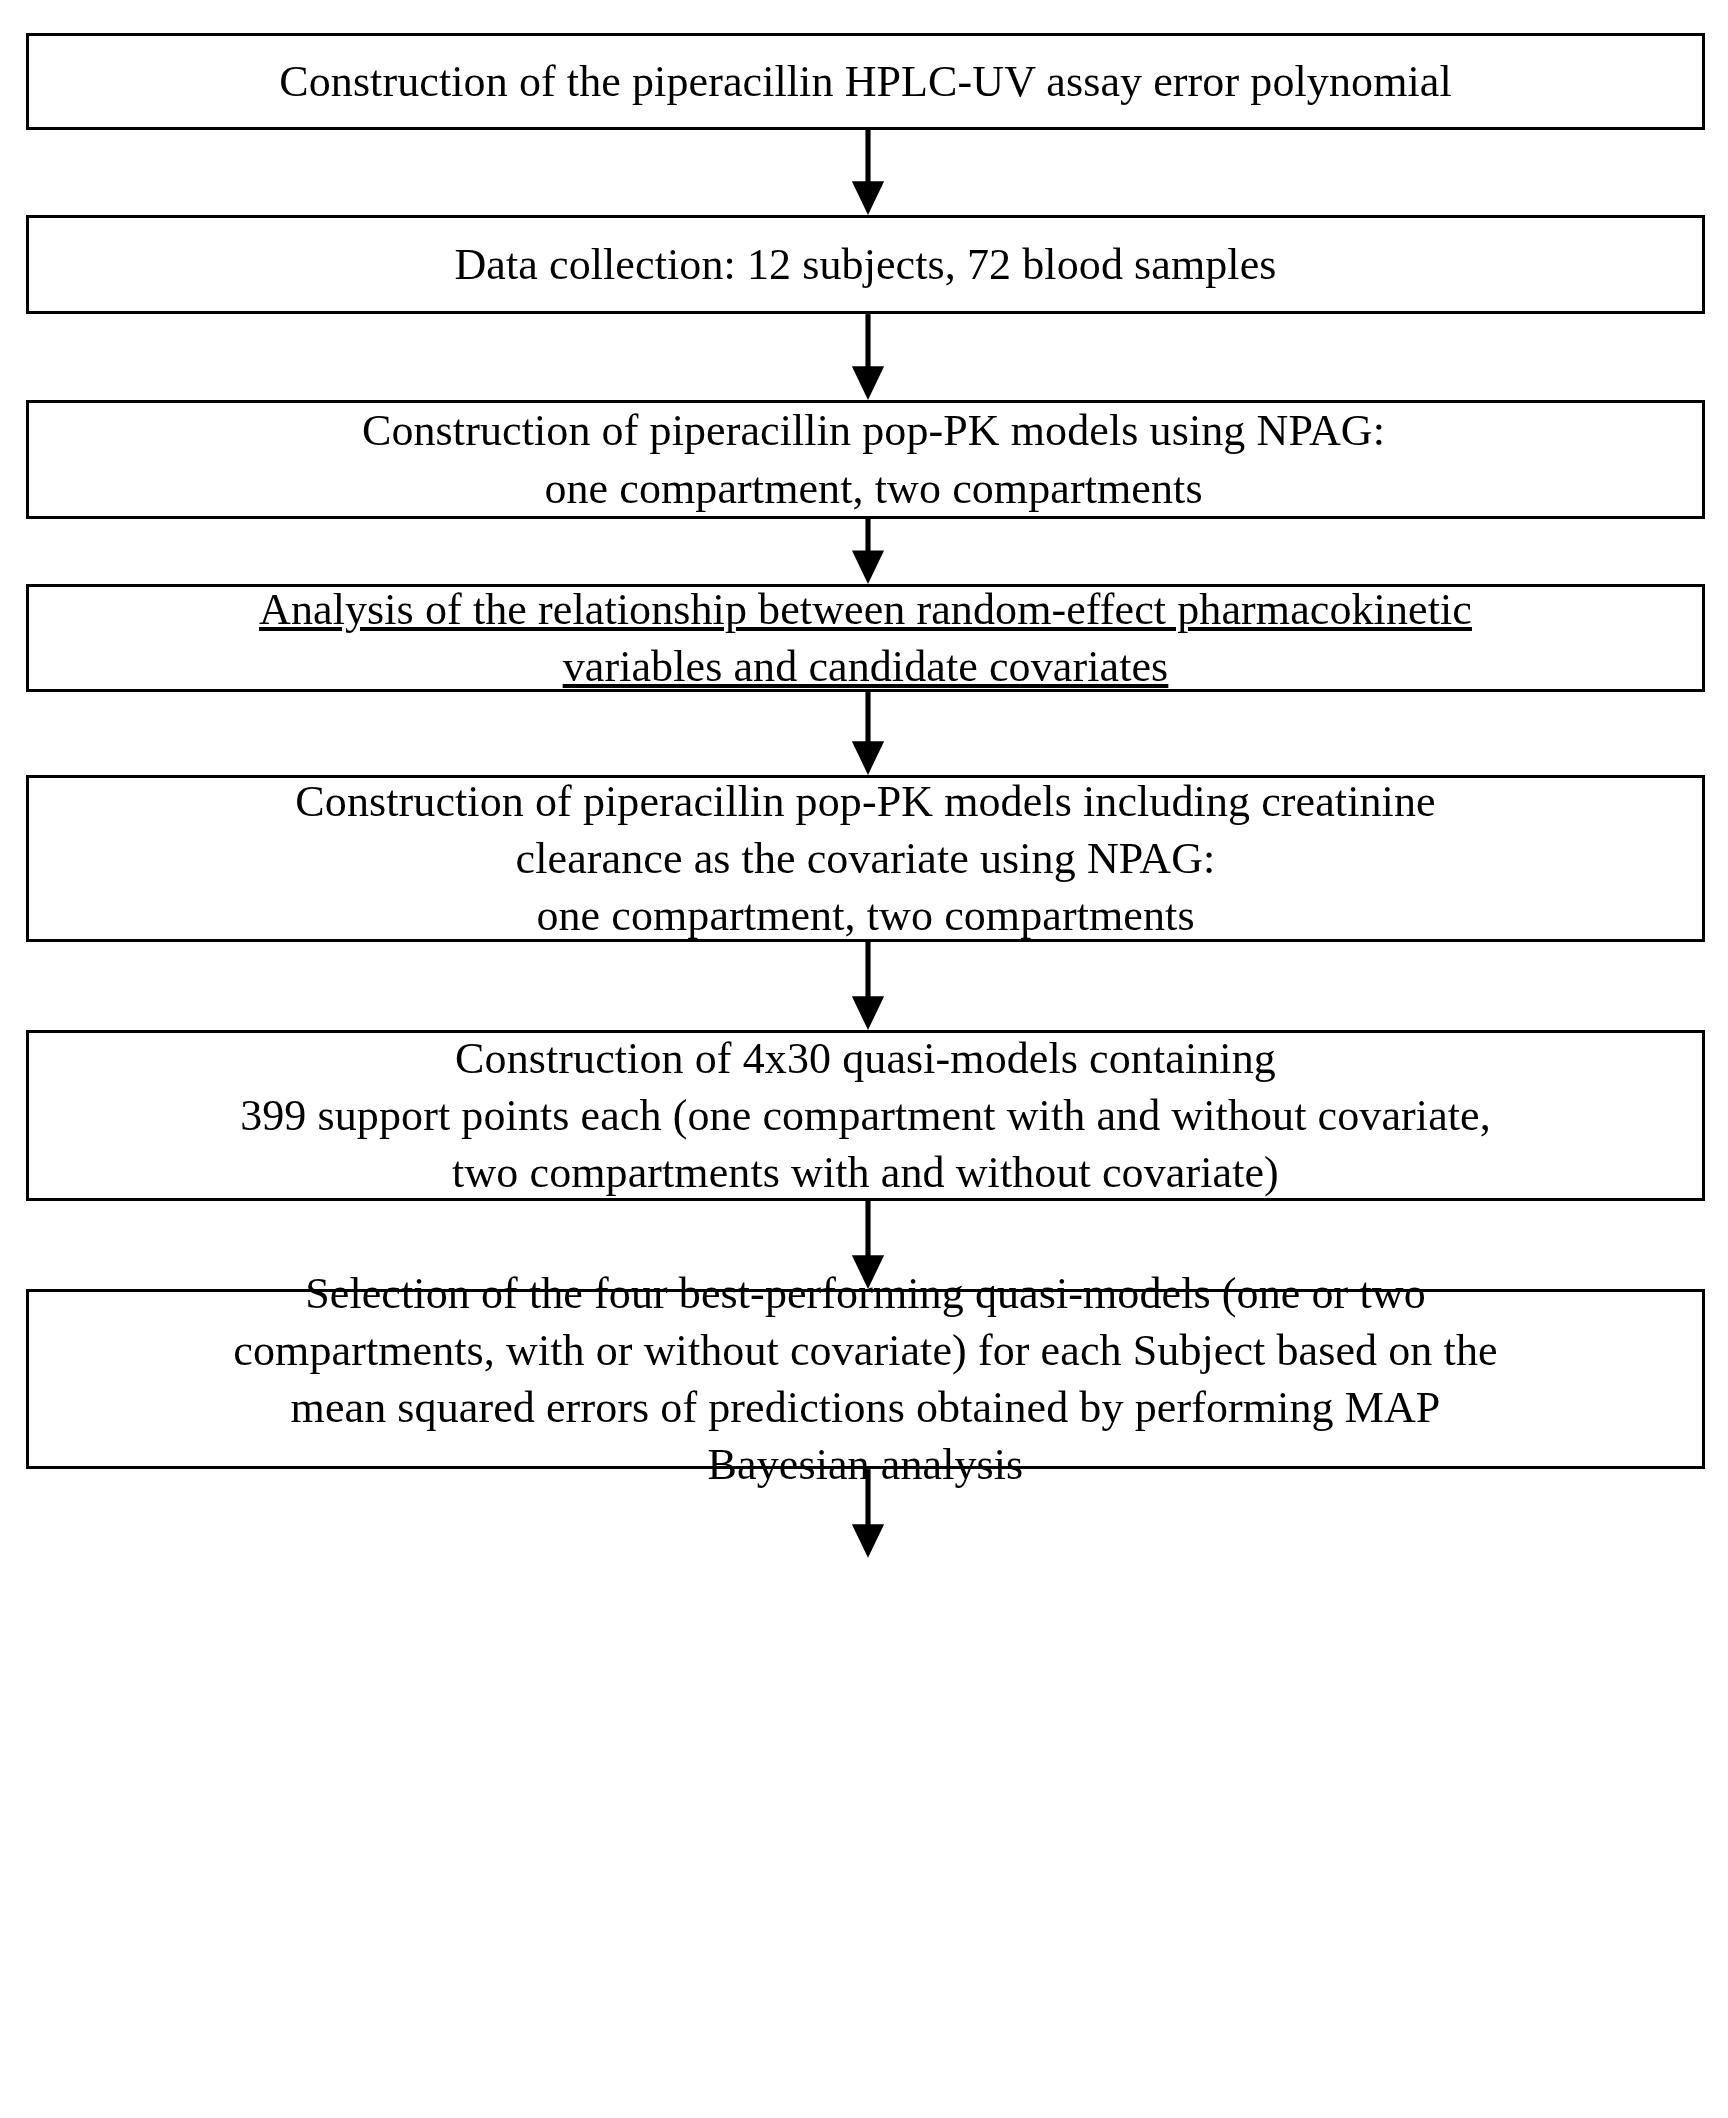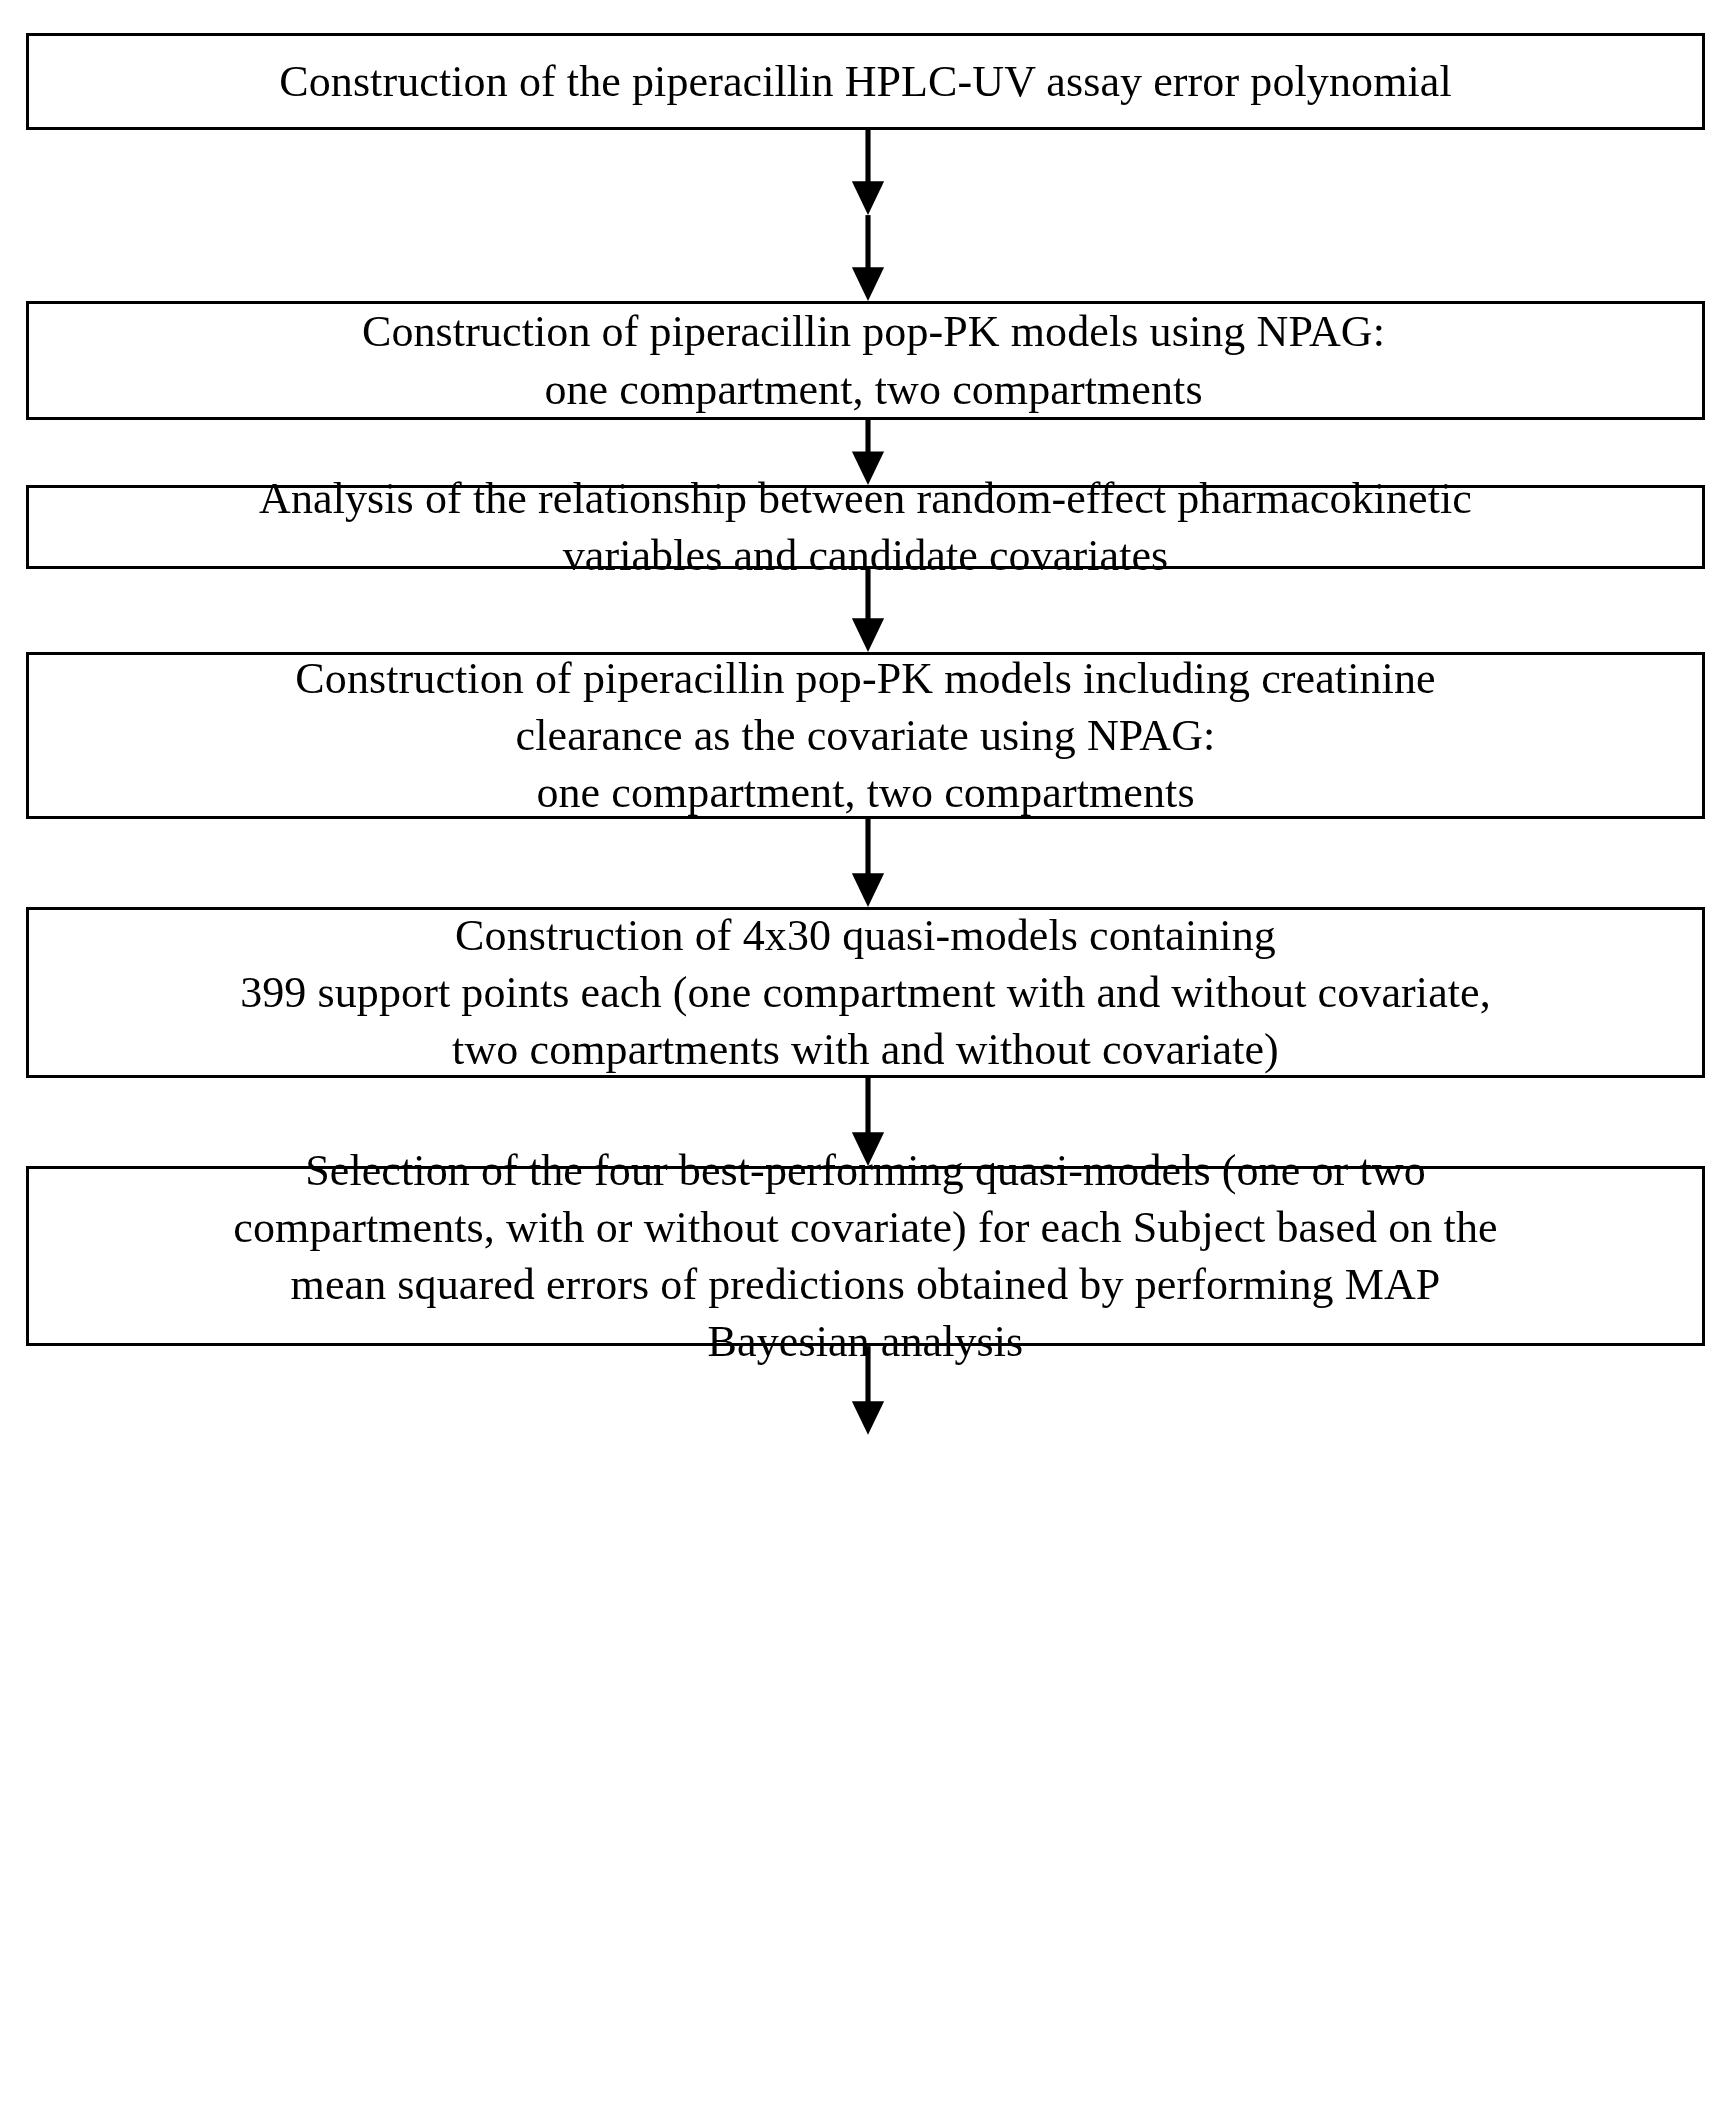--- a/index.html
+++ b/index.html
@@ -44,21 +44,21 @@
     letter-spacing: 0.1px;
     padding: 0 19px;
     white-space: pre-line;
     font-weight: 400;
   }
 
   
   .h1 { height: 97px; }
   .h2 { height: 99px; }
   .h3 { height: 119px; padding-left: 16px; }
-  .h4 { height: 84px; }
+  .h4 { height: 108px; text-decoration: underline; }
   .h5 { height: 167px; }
   .h6 { height: 171px; }
   .h7 { height: 180px; }
   .h8 { height: 177px; }
 
   .flow-connector {
     flex: 0 0 auto;
     position: relative;
     width: 100%;
     display: flex;
@@ -88,20 +88,23 @@
     <div class="flow-node-text">Construction of the piperacillin HPLC-UV assay error polynomial</div>
   </div>
 
   <div class="flow-connector gap-a">
     <svg class="arrow-svg" width="44" height="85" viewBox="0 0 60 116">
       <line x1="30" y1="0" x2="30" y2="82" stroke="#000" stroke-width="7"></line>
       <polygon points="8,70 52,70 30,116" fill="#000"></polygon>
     </svg>
   </div>
 
+  <div class="flow-node h2">
+    <div class="flow-node-text">Data collection: 12 subjects, 72 blood samples</div>
+  </div>
 
   <div class="flow-connector gap-b">
     <svg class="arrow-svg" width="44" height="86" viewBox="0 0 60 117">
       <line x1="30" y1="0" x2="30" y2="83" stroke="#000" stroke-width="7"></line>
       <polygon points="8,71 52,71 30,117" fill="#000"></polygon>
     </svg>
   </div>
 
   <div class="flow-node h3">
     <div class="flow-node-text">Construction of piperacillin pop-PK models using NPAG:

